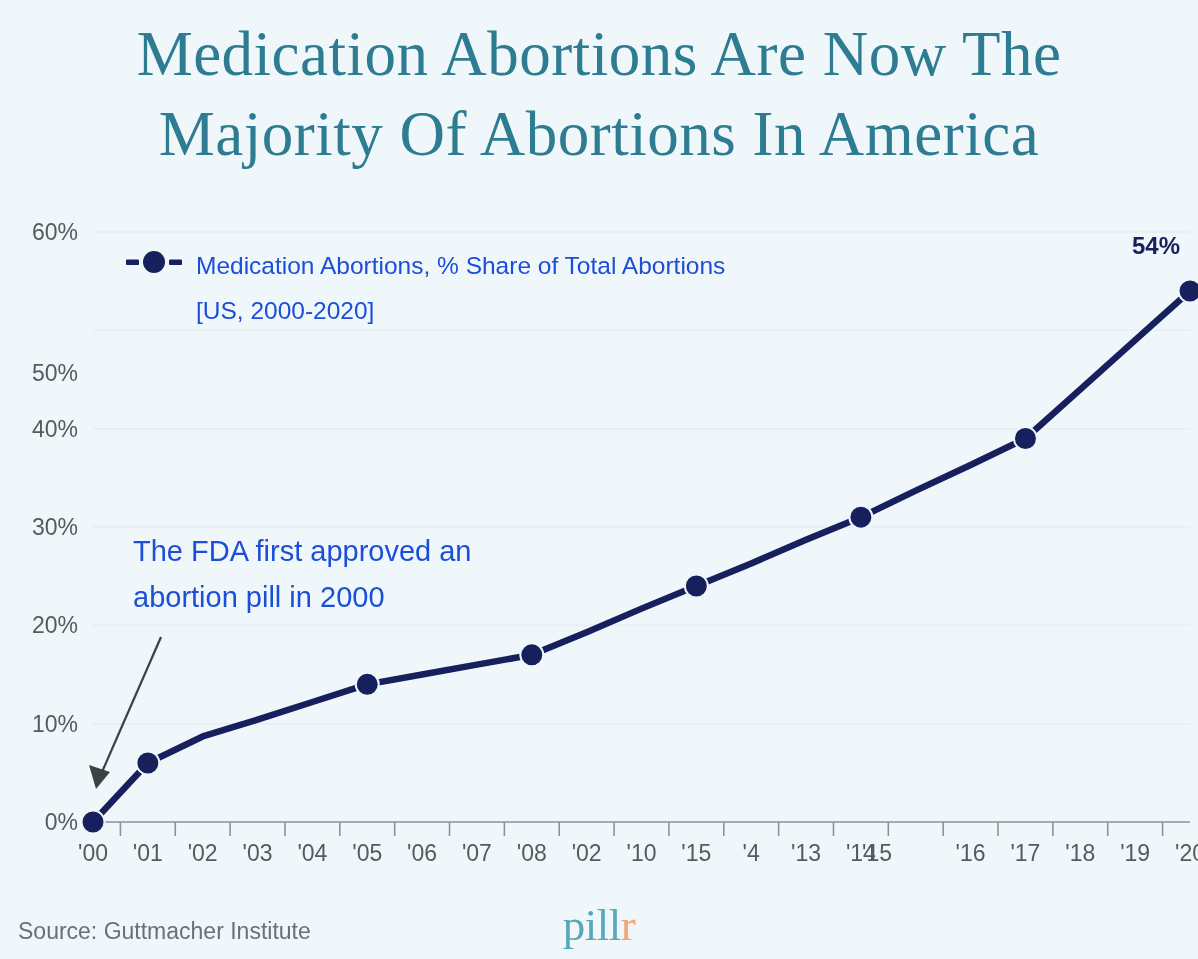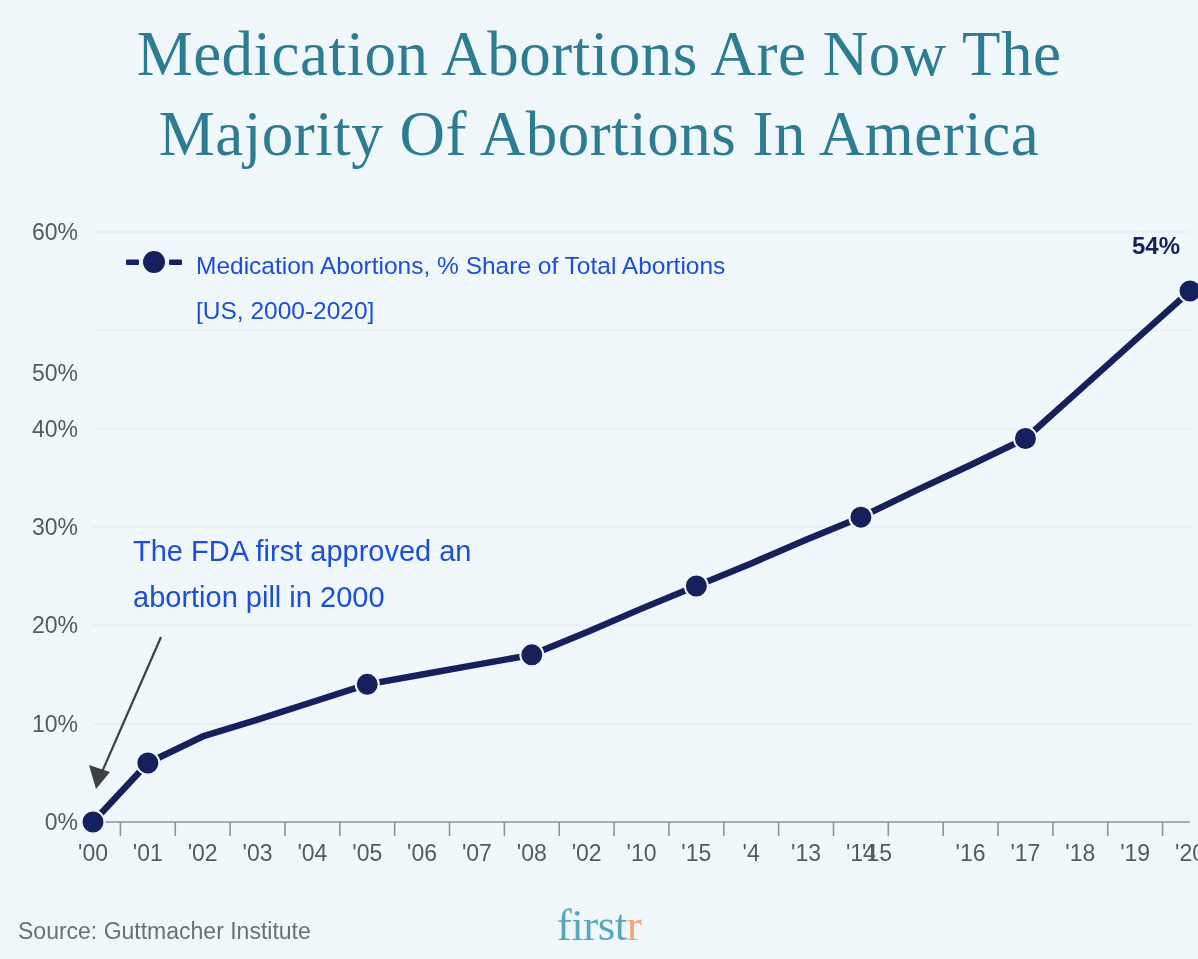--- a/index.html
+++ b/index.html
@@ -203,14 +203,14 @@
 
 <div id="annotation">
   <div>The FDA first approved an</div>
   <div>abortion pill in 2000</div>
 </div>
 
 <div id="endlabel">54%</div>
 
 <div id="footer-source">Source: Guttmacher Institute</div>
 <div id="logo">
-  <span class="lg-teal">first</span><span class="lg-orange">r</span>
+  <span class="lg-teal">pill</span><span class="lg-orange">r</span>
 </div>
 
 </body></html>

